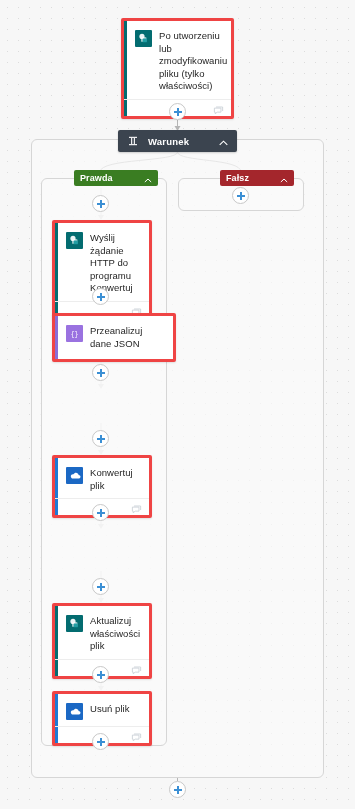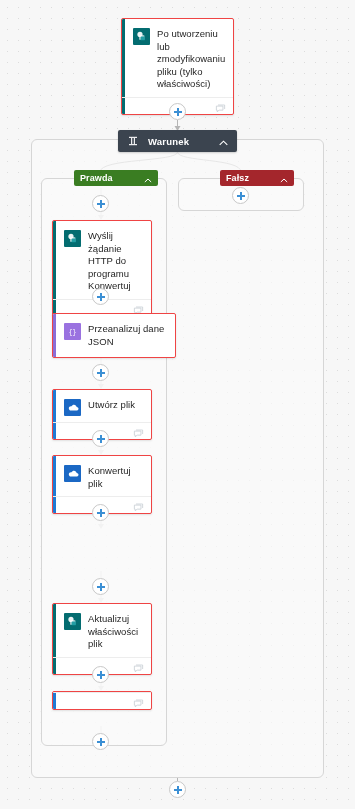--- a/index.html
+++ b/index.html
@@ -58,21 +58,21 @@
   }
   .plus::after {
     top: 3.5px; left: 7.2px;
     height: 8px; width: 1.6px;
   }
 
   
   .card {
     position: absolute;
     background: #ffffff;
-    border: 1px solid #ef4444;
+    border: 3px solid #ef4444;
     border-radius: 2px;
     box-shadow: 0 1px 2px rgba(0,0,0,0.10);
     z-index: 4;
     cursor: pointer;
     overflow: hidden;
   }
   .card .accent {
     position: absolute;
     left: 0; top: 0; bottom: 0;
     width: 3px;
@@ -330,42 +330,20 @@
         <svg width="11" height="11" viewBox="0 0 12 12">
           <text x="6" y="8.6" font-size="7" fill="#ffffff" font-family="Liberation Mono, monospace" text-anchor="middle">{}</text>
         </svg>
       </span>
       <span class="label">Przeanalizuj dane JSON</span>
     </div>
   </div>
 
   <div class="plus" style="left:92px; top:364px;"></div>
 
-  <div class="card" style="left:52px; top:389px; width:100px;">
-    <div class="accent" style="background:#1e7ad4;"></div>
-    <div class="body">
-      <span class="ico" style="background:#1b68c4;">
-        <svg width="12" height="9" viewBox="0 0 14 10">
-          <path d="M3.6 8.6h7.3c1.5 0 2.5-1 2.5-2.2
-                   0-1.2-1-2.1-2.2-2.1-.2-1.5-1.5-2.6-3-2.6
-                   -1.3 0-2.4.8-2.9 1.9-.2-.1-.5-.1-.7-.1
-                   -1.4 0-2.5 1.1-2.5 2.5s1.1 2.6 1.5 2.6z" fill="#ffffff"></path>
-        </svg>
-      </span>
-      <span class="label">Utwórz plik</span>
-    </div>
-    <div class="foot">
-      <span class="comment">
-        <svg width="11" height="11" viewBox="0 0 12 12">
-          <path d="M1.5 2.3h7.2v4.4H4.6L2.4 8.4V6.7H1.5z" fill="none" stroke="#9aa6b1" stroke-width="0.9"></path>
-          <path d="M3.3 1.1h7.2v4.4" fill="none" stroke="#9aa6b1" stroke-width="0.9"></path>
-        </svg>
-      </span>
-    </div>
-  </div>
 
   <div class="plus" style="left:92px; top:430px;"></div>
 
   <div class="card" style="left:52px; top:455px; width:100px;">
     <div class="accent" style="background:#1e7ad4;"></div>
     <div class="body">
       <span class="ico" style="background:#1b68c4;">
         <svg width="12" height="9" viewBox="0 0 14 10">
           <path d="M3.6 8.6h7.3c1.5 0 2.5-1 2.5-2.2
                    0-1.2-1-2.1-2.2-2.1-.2-1.5-1.5-2.6-3-2.6
@@ -409,20 +387,31 @@
           <path d="M3.3 1.1h7.2v4.4" fill="none" stroke="#9aa6b1" stroke-width="0.9"></path>
         </svg>
       </span>
     </div>
   </div>
 
   <div class="plus" style="left:92px; top:666px;"></div>
 
   <div class="card" style="left:52px; top:691px; width:100px;">
     <div class="accent" style="background:#1e7ad4;"></div>
+    <div class="body">
+      <span class="ico" style="background:#1b68c4;">
+        <svg width="12" height="9" viewBox="0 0 14 10">
+          <path d="M3.6 8.6h7.3c1.5 0 2.5-1 2.5-2.2
+                   0-1.2-1-2.1-2.2-2.1-.2-1.5-1.5-2.6-3-2.6
+                   -1.3 0-2.4.8-2.9 1.9-.2-.1-.5-.1-.7-.1
+                   -1.4 0-2.5 1.1-2.5 2.5s1.1 2.6 1.5 2.6z" fill="#ffffff"></path>
+        </svg>
+      </span>
+      <span class="label">Usuń plik</span>
+    </div>
     <div class="foot">
       <span class="comment">
         <svg width="11" height="11" viewBox="0 0 12 12">
           <path d="M1.5 2.3h7.2v4.4H4.6L2.4 8.4V6.7H1.5z" fill="none" stroke="#9aa6b1" stroke-width="0.9"></path>
           <path d="M3.3 1.1h7.2v4.4" fill="none" stroke="#9aa6b1" stroke-width="0.9"></path>
         </svg>
       </span>
     </div>
   </div>
 

